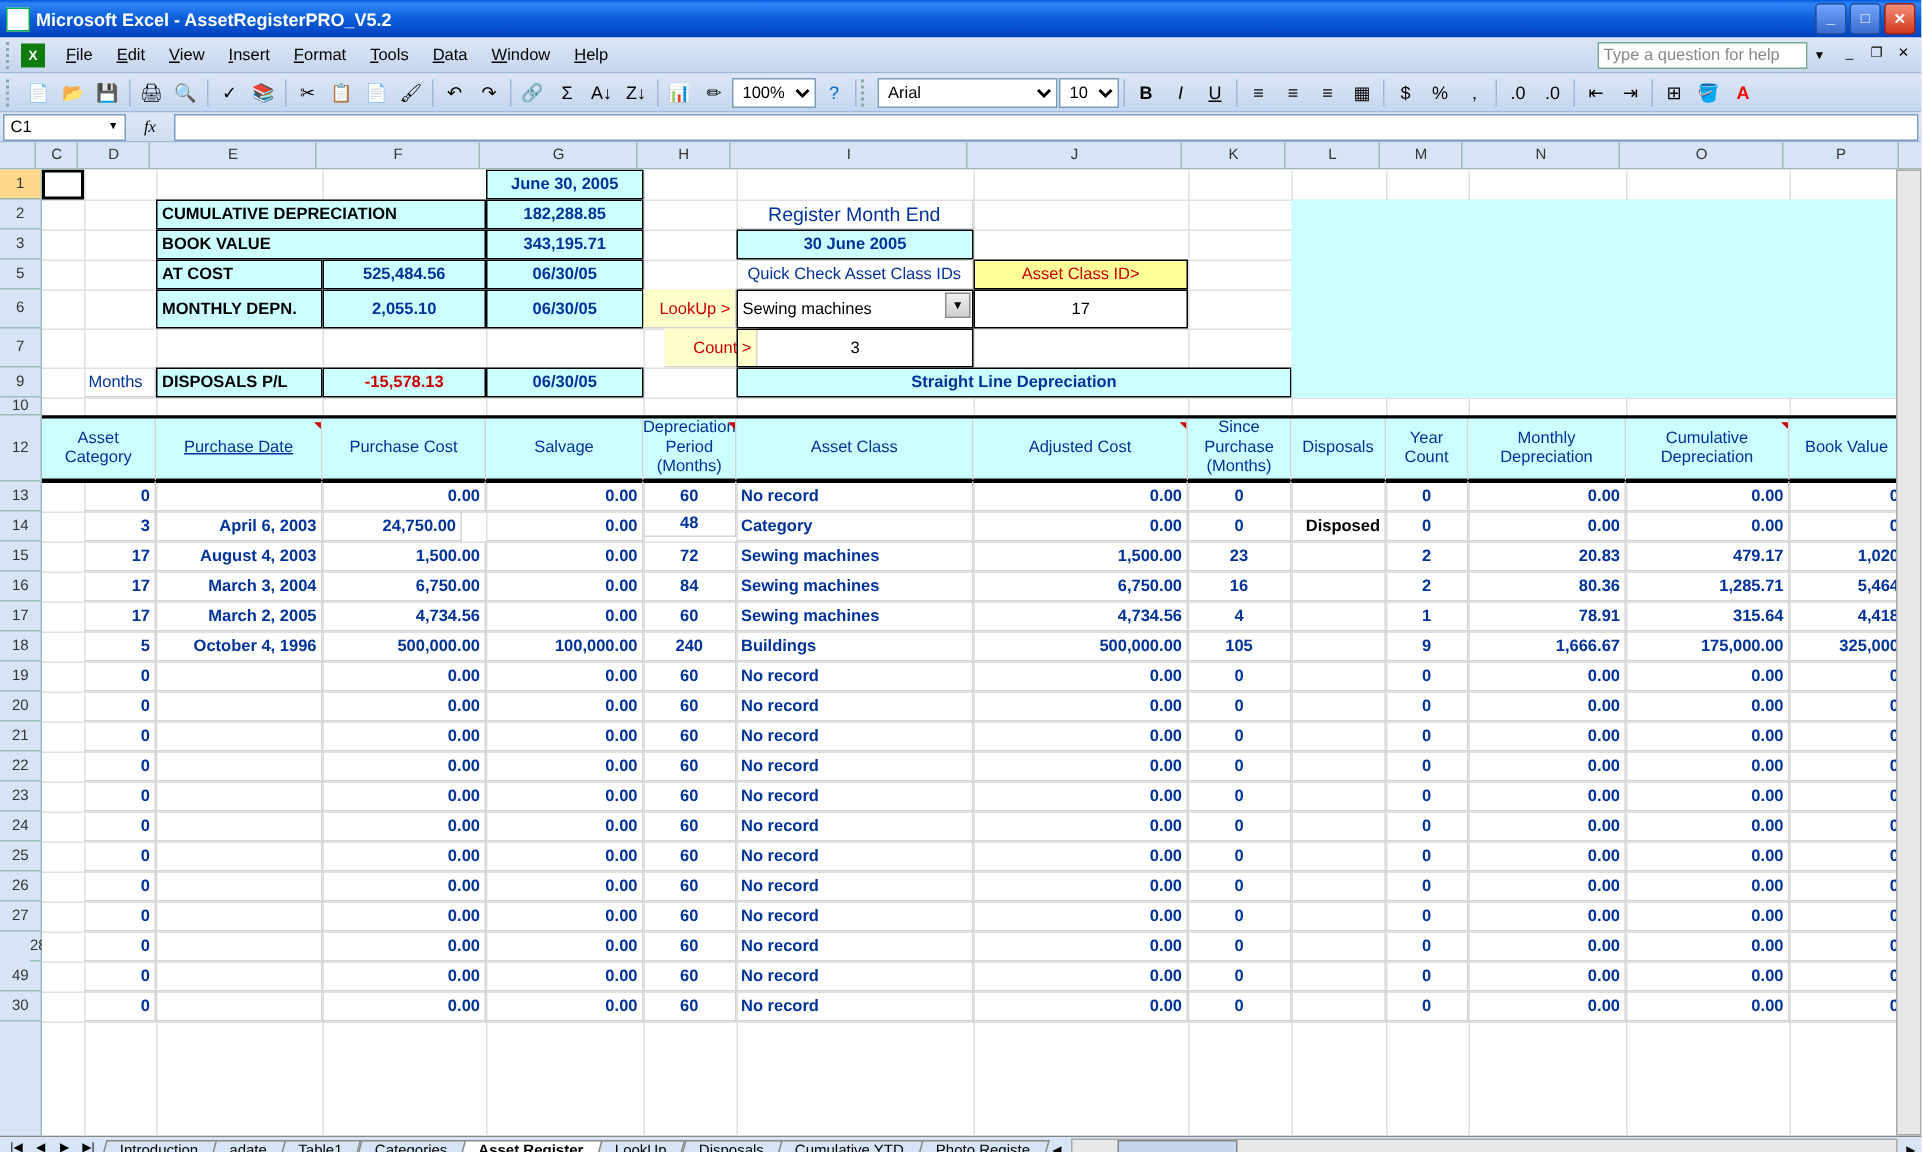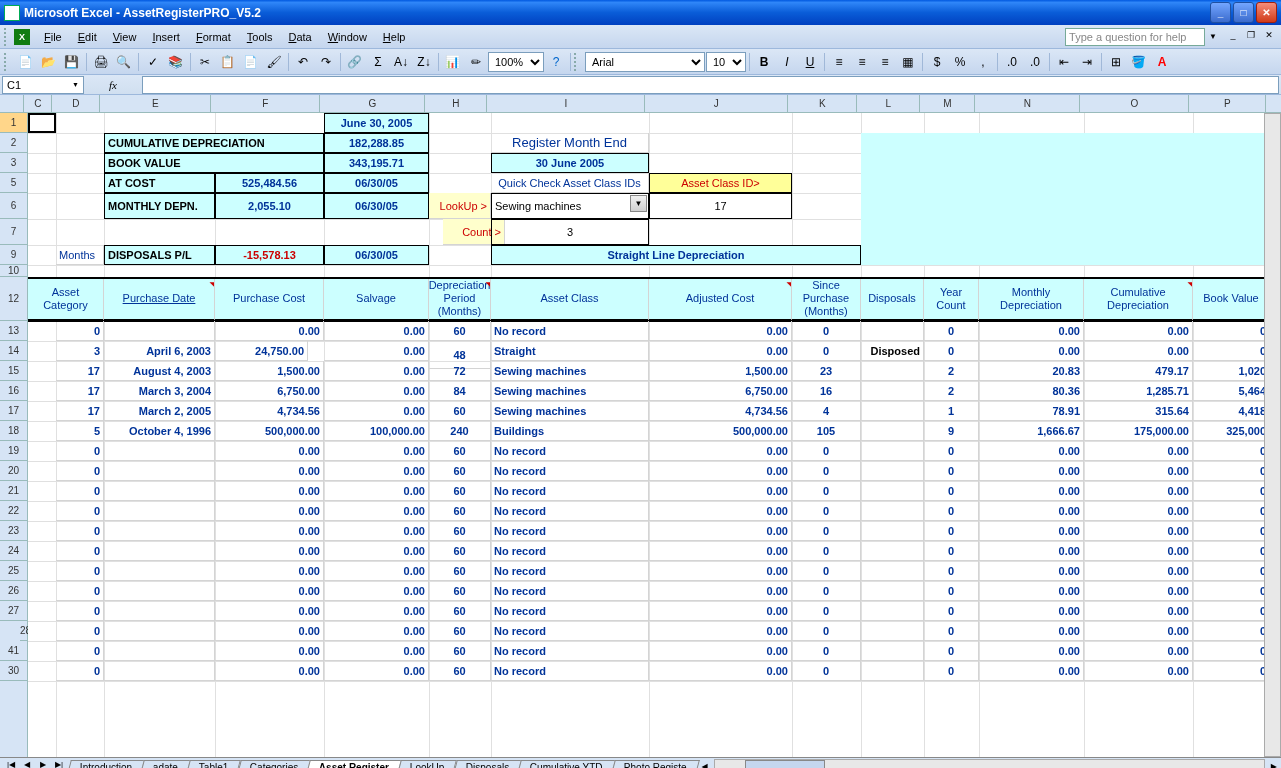--- a/index.html
+++ b/index.html
@@ -18,21 +18,21 @@
 .help-box { margin-left: auto; display: flex; align-items: center; gap: 4px; }
 .help-input { width: 140px; height: 18px; border: 1px solid #7a9; font-size: 11px; padding: 0 3px; color: #888; }
 .doc-btns { display: flex; gap: 2px; margin-left: 4px; }
 .doc-btn { width: 16px; height: 14px; font-size: 9px; text-align: center; cursor: pointer; }
 .toolbar { height: 26px; background: linear-gradient(to bottom, #dbe7f6, #c5d6ee); display: flex; align-items: center; padding: 0 4px; border-bottom: 1px solid #9db8dc; gap: 1px; }
 .tbtn { width: 22px; height: 22px; display: flex; align-items: center; justify-content: center; cursor: pointer; border-radius: 2px; font-size: 12px; }
 .tsep { width: 1px; height: 18px; background: #a0b8d8; margin: 0 2px; }
 .tcombo { height: 20px; border: 1px solid #7b9ebd; background: white; font-size: 11px; padding: 0 2px; }
 .namebox-row { height: 20px; background: linear-gradient(to bottom, #dbe7f6, #d0dff0); display: flex; align-items: center; border-bottom: 1px solid #9db8dc; }
 .namebox { width: 82px; height: 18px; border: 1px solid #7b9ebd; background: white; padding: 0 4px; display: flex; align-items: center; justify-content: space-between; margin-left: 2px; }
-.fx-label { padding: 0 25px; font-style: italic; font-family: 'Times New Roman'; }
+.fx-label { padding: 0 12px; font-style: italic; font-family: 'Times New Roman'; }
 .formula-bar { flex: 1; height: 18px; border: 1px solid #7b9ebd; background: white; margin-right: 2px; }
 .grid-area { height: 644px; display: flex; }
 .rowheads { width: 28px; background: #d6e4f5; border-right: 1px solid #9bb; }
 .colheads { height: 18px; background: #d6e4f5; display: flex; border-bottom: 1px solid #9bb; }
 .corner { width: 28px; height: 18px; background: #d6e4f5; border-right: 1px solid #9bb; border-bottom: 1px solid #9bb; }
 .ch { border-right: 1px solid #9bb; text-align: center; line-height: 18px; font-size: 10px; color: #333; }
 .rh { height: 20px; border-bottom: 1px solid #9bb; text-align: center; line-height: 20px; font-size: 10px; color: #333; }
 .rh.sel { background: #ffd68a; }
 .cells { flex: 1; position: relative; background: white; overflow: hidden; }
 .cell { position: absolute; border-right: 1px solid #d4d4d4; border-bottom: 1px solid #d4d4d4; font-size: 11px; padding: 0 3px; display: flex; align-items: center; overflow: hidden; white-space: nowrap; }
@@ -207,21 +207,21 @@
       <div class="rh" style="height: 20px; line-height: 20px;">19</div>
       <div class="rh" style="height: 20px; line-height: 20px;">20</div>
       <div class="rh" style="height: 20px; line-height: 20px;">21</div>
       <div class="rh" style="height: 20px; line-height: 20px;">22</div>
       <div class="rh" style="height: 20px; line-height: 20px;">23</div>
       <div class="rh" style="height: 20px; line-height: 20px;">24</div>
       <div class="rh" style="height: 20px; line-height: 20px;">25</div>
       <div class="rh" style="height: 20px; line-height: 20px;">26</div>
       <div class="rh" style="height: 20px; line-height: 20px;">27</div>
       <div class="rh" style="height: 20px; line-height: 20px; margin-left: 20px;">28</div>
-      <div class="rh" style="height: 20px; line-height: 20px;">41</div>
+      <div class="rh" style="height: 20px; line-height: 20px;">49</div>
       <div class="rh" style="height: 20px; line-height: 20px;">30</div>
     </div>
   <div class="cells" id="cells">
       <div class="grid-cols">
         <div style="position: absolute; top: 0px; bottom: 0px; left: 28px; width: 1px; background: rgb(224, 224, 224);"></div>
         <div style="position: absolute; top: 0px; bottom: 0px; left: 76px; width: 1px; background: rgb(224, 224, 224);"></div>
         <div style="position: absolute; top: 0px; bottom: 0px; left: 187px; width: 1px; background: rgb(224, 224, 224);"></div>
         <div style="position: absolute; top: 0px; bottom: 0px; left: 296px; width: 1px; background: rgb(224, 224, 224);"></div>
         <div style="position: absolute; top: 0px; bottom: 0px; left: 401px; width: 1px; background: rgb(224, 224, 224);"></div>
         <div style="position: absolute; top: 0px; bottom: 0px; left: 463px; width: 1px; background: rgb(224, 224, 224);"></div>
@@ -313,22 +313,22 @@
       <div class="cell bold blue center" style="left: 764px; top: 208px; width: 69px; height: 20px;">0</div>
       <div class="cell bold right" style="left: 833px; top: 208px; width: 63px; height: 20px;"></div>
       <div class="cell bold blue center" style="left: 896px; top: 208px; width: 55px; height: 20px;">0</div>
       <div class="cell bold blue right" style="left: 951px; top: 208px; width: 105px; height: 20px;">0.00</div>
       <div class="cell bold blue right" style="left: 1056px; top: 208px; width: 109px; height: 20px;">0.00</div>
       <div class="cell bold blue right" style="left: 1165px; top: 208px; width: 77px; height: 20px;">0</div>
       <div class="cell bold blue right" style="left: 28px; top: 228px; width: 48px; height: 20px;">3</div>
       <div class="cell bold blue right" style="left: 76px; top: 228px; width: 111px; height: 20px;">April 6, 2003</div>
       <div class="cell bold blue right" style="left: 187px; top: 228px; width: 93px; height: 20px;">24,750.00</div>
       <div class="cell bold blue right" style="left: 296px; top: 228px; width: 105px; height: 20px;">0.00</div>
-      <div class="cell bold blue center" style="left: 401px; top: 228px; width: 62px; height: 28px;">48</div>
-      <div class="cell bold blue" style="left: 463px; top: 228px; width: 158px; height: 20px;">Straight</div>
+      <div class="cell bold blue center" style="left: 401px; top: 228px; width: 62px; height: 17px;">48</div>
+      <div class="cell bold blue" style="left: 463px; top: 228px; width: 158px; height: 20px;">Category</div>
       <div class="cell bold blue right" style="left: 621px; top: 228px; width: 143px; height: 20px;">0.00</div>
       <div class="cell bold blue center" style="left: 764px; top: 228px; width: 69px; height: 20px;">0</div>
       <div class="cell bold right" style="left: 833px; top: 228px; width: 63px; height: 20px;">Disposed</div>
       <div class="cell bold blue center" style="left: 896px; top: 228px; width: 55px; height: 20px;">0</div>
       <div class="cell bold blue right" style="left: 951px; top: 228px; width: 105px; height: 20px;">0.00</div>
       <div class="cell bold blue right" style="left: 1056px; top: 228px; width: 109px; height: 20px;">0.00</div>
       <div class="cell bold blue right" style="left: 1165px; top: 228px; width: 77px; height: 20px;">0</div>
       <div class="cell bold blue right" style="left: 28px; top: 248px; width: 48px; height: 20px;">17</div>
       <div class="cell bold blue right" style="left: 76px; top: 248px; width: 111px; height: 20px;">August 4, 2003</div>
       <div class="cell bold blue right" style="left: 187px; top: 248px; width: 109px; height: 20px;">1,500.00</div>

